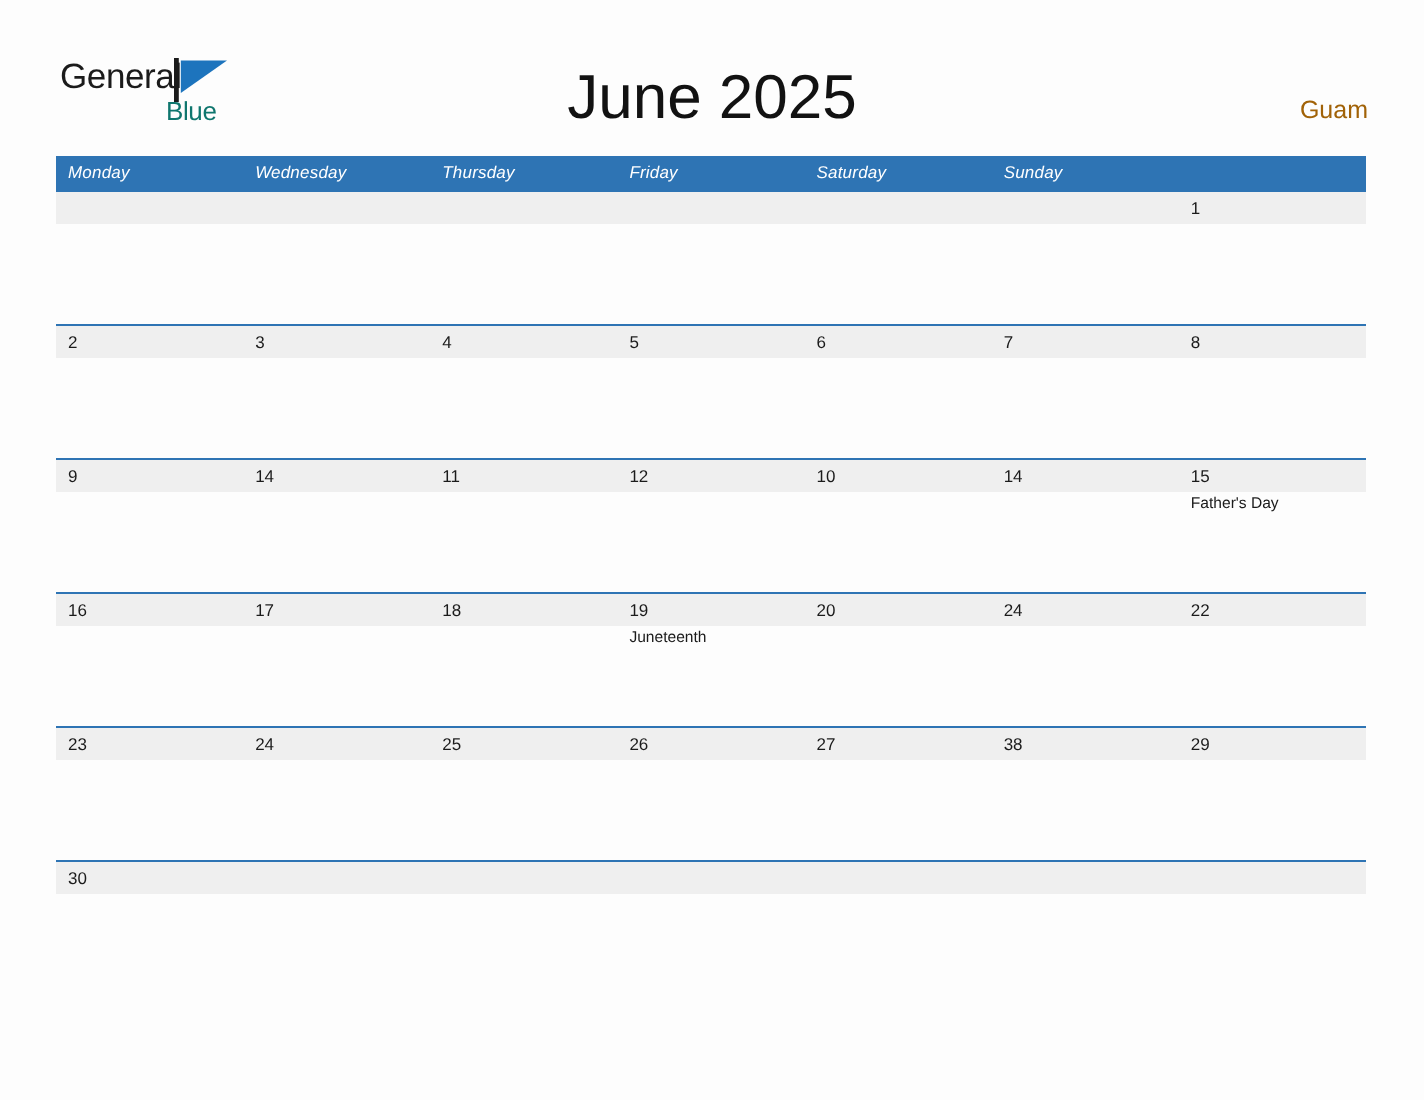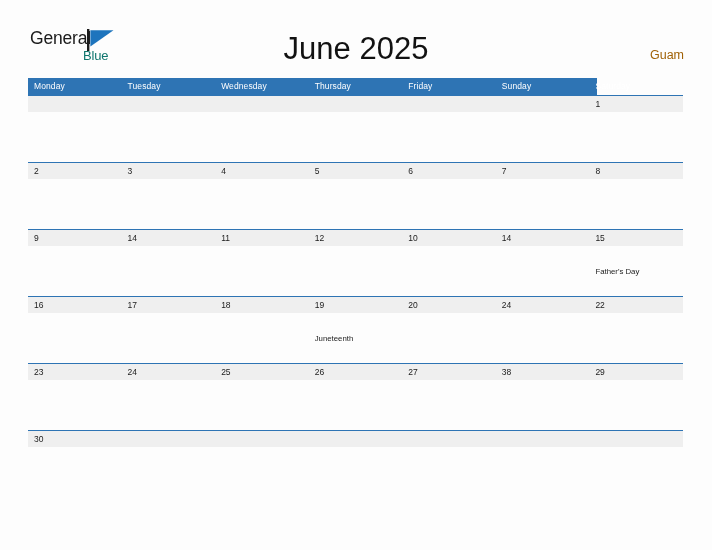--- a/index.html
+++ b/index.html
@@ -95,23 +95,24 @@
   
   .calendar {
     position: absolute;
     left: 28px;
     top: 78px;
     width: 655px;
   }
 
   .dow-row {
     display: flex;
-    width: 569px;
+    width: 655px;
     height: 17px;
     background: #2e74b4;
+    font-style: italic;
   }
   .dow-cell {
     flex: 0 0 93.571px;
     width: 93.571px;
     height: 17px;
     line-height: 17px;
     padding-left: 6px;
     box-sizing: border-box;
     color: #ffffff;
     font-size: 8.5px;
@@ -165,21 +166,21 @@
     width: 93.571px;
     height: 50px;
     padding-left: 6px;
     padding-top: 1px;
     box-sizing: border-box;
     font-size: 7.8px;
     line-height: 10px;
     color: #1b1b1b;
     overflow: hidden;
   }
-  .event-label { display: block; white-space: nowrap; margin-top: 20px; }
+  .event-label { display: block; white-space: nowrap; }
 </style>
 </head>
 <body>
 
 <div id="page">
 
   <div class="topbar">
 
     <div class="brand">
       <span class="brand-general">General</span>
@@ -194,26 +195,25 @@
 
     <div class="cal-title">June 2025</div>
 
     <div class="cal-location">Guam</div>
   </div>
 
   <div class="calendar">
 
     <div class="dow-row">
       <div class="dow-cell">Monday</div>
-      <div class="dow-cell">Tuesday</div>
       <div class="dow-cell">Wednesday</div>
       <div class="dow-cell">Thursday</div>
       <div class="dow-cell">Friday</div>
+      <div class="dow-cell">Saturday</div>
       <div class="dow-cell">Sunday</div>
-      <div class="dow-cell">Saturday</div>
     </div>
 
     <div class="week-row tall">
       <div class="numband">
         <div class="numcell"></div>
         <div class="numcell"></div>
         <div class="numcell"></div>
         <div class="numcell"></div>
         <div class="numcell"></div>
         <div class="numcell"></div>

